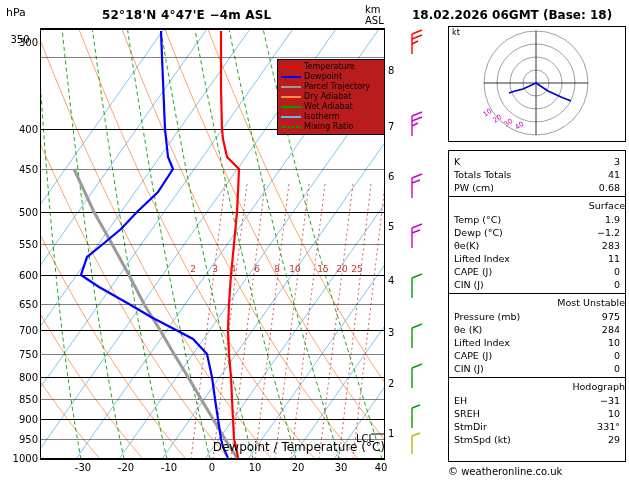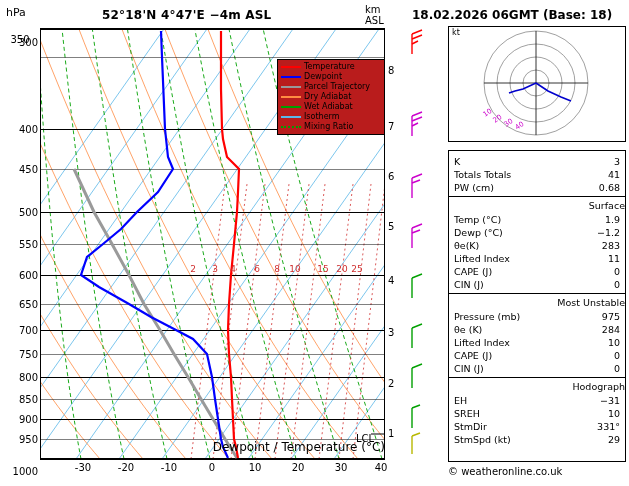--- a/index.html
+++ b/index.html
@@ -55,21 +55,21 @@
     <div class="ylab" style="top:184px;">500</div>
     <div class="ylab" style="top:216px;">550</div>
     <div class="ylab" style="top:247px;">600</div>
     <div class="ylab" style="top:276px;">650</div>
     <div class="ylab" style="top:302px;">700</div>
     <div class="ylab" style="top:326px;">750</div>
     <div class="ylab" style="top:349px;">800</div>
     <div class="ylab" style="top:371px;">850</div>
     <div class="ylab" style="top:391px;">900</div>
     <div class="ylab" style="top:411px;">950</div>
-    <div class="ylab" style="top:443px;">1000</div>
+    <div class="ylab" style="top:430px;">1000</div>
   </div>
 
   <div class="abs" style="left:388px;top:28px;width:12px;height:432px;">
     <div class="ralab" style="top:42px;">8</div>
     <div class="ralab" style="top:98px;">7</div>
     <div class="ralab" style="top:148px;">6</div>
     <div class="ralab" style="top:198px;">5</div>
     <div class="ralab" style="top:252px;">4</div>
     <div class="ralab" style="top:304px;">3</div>
     <div class="ralab" style="top:355px;">2</div>

